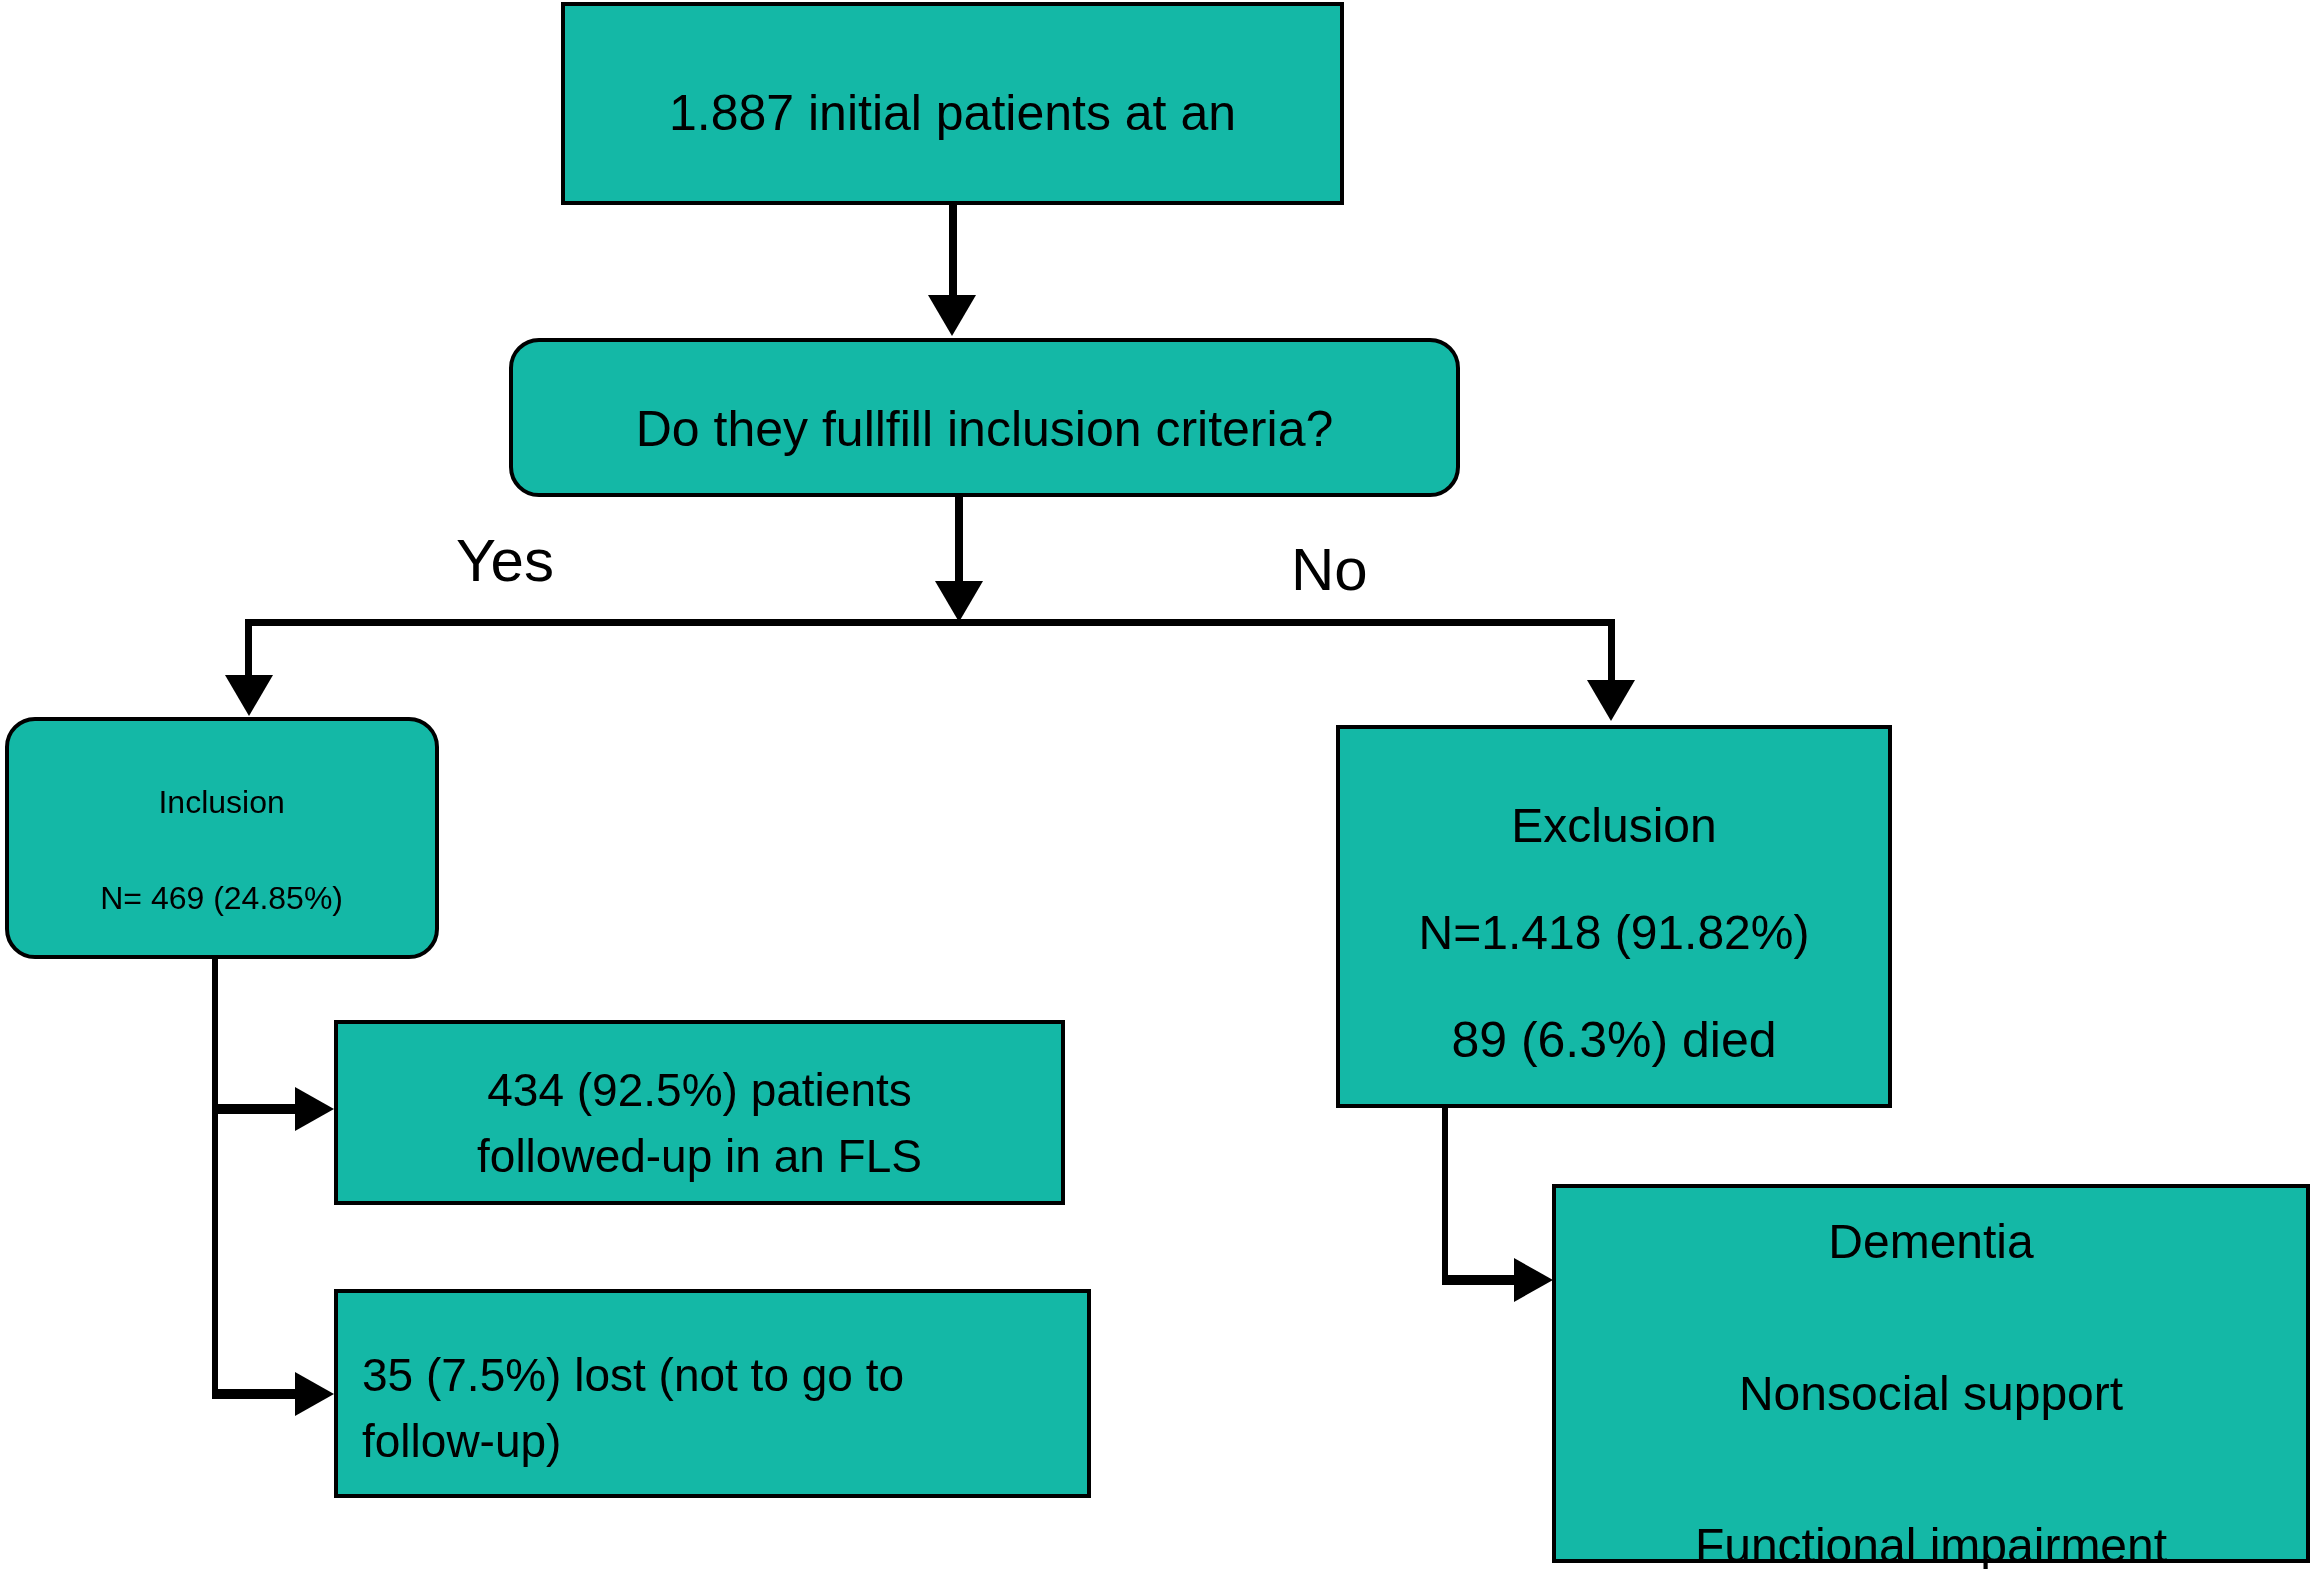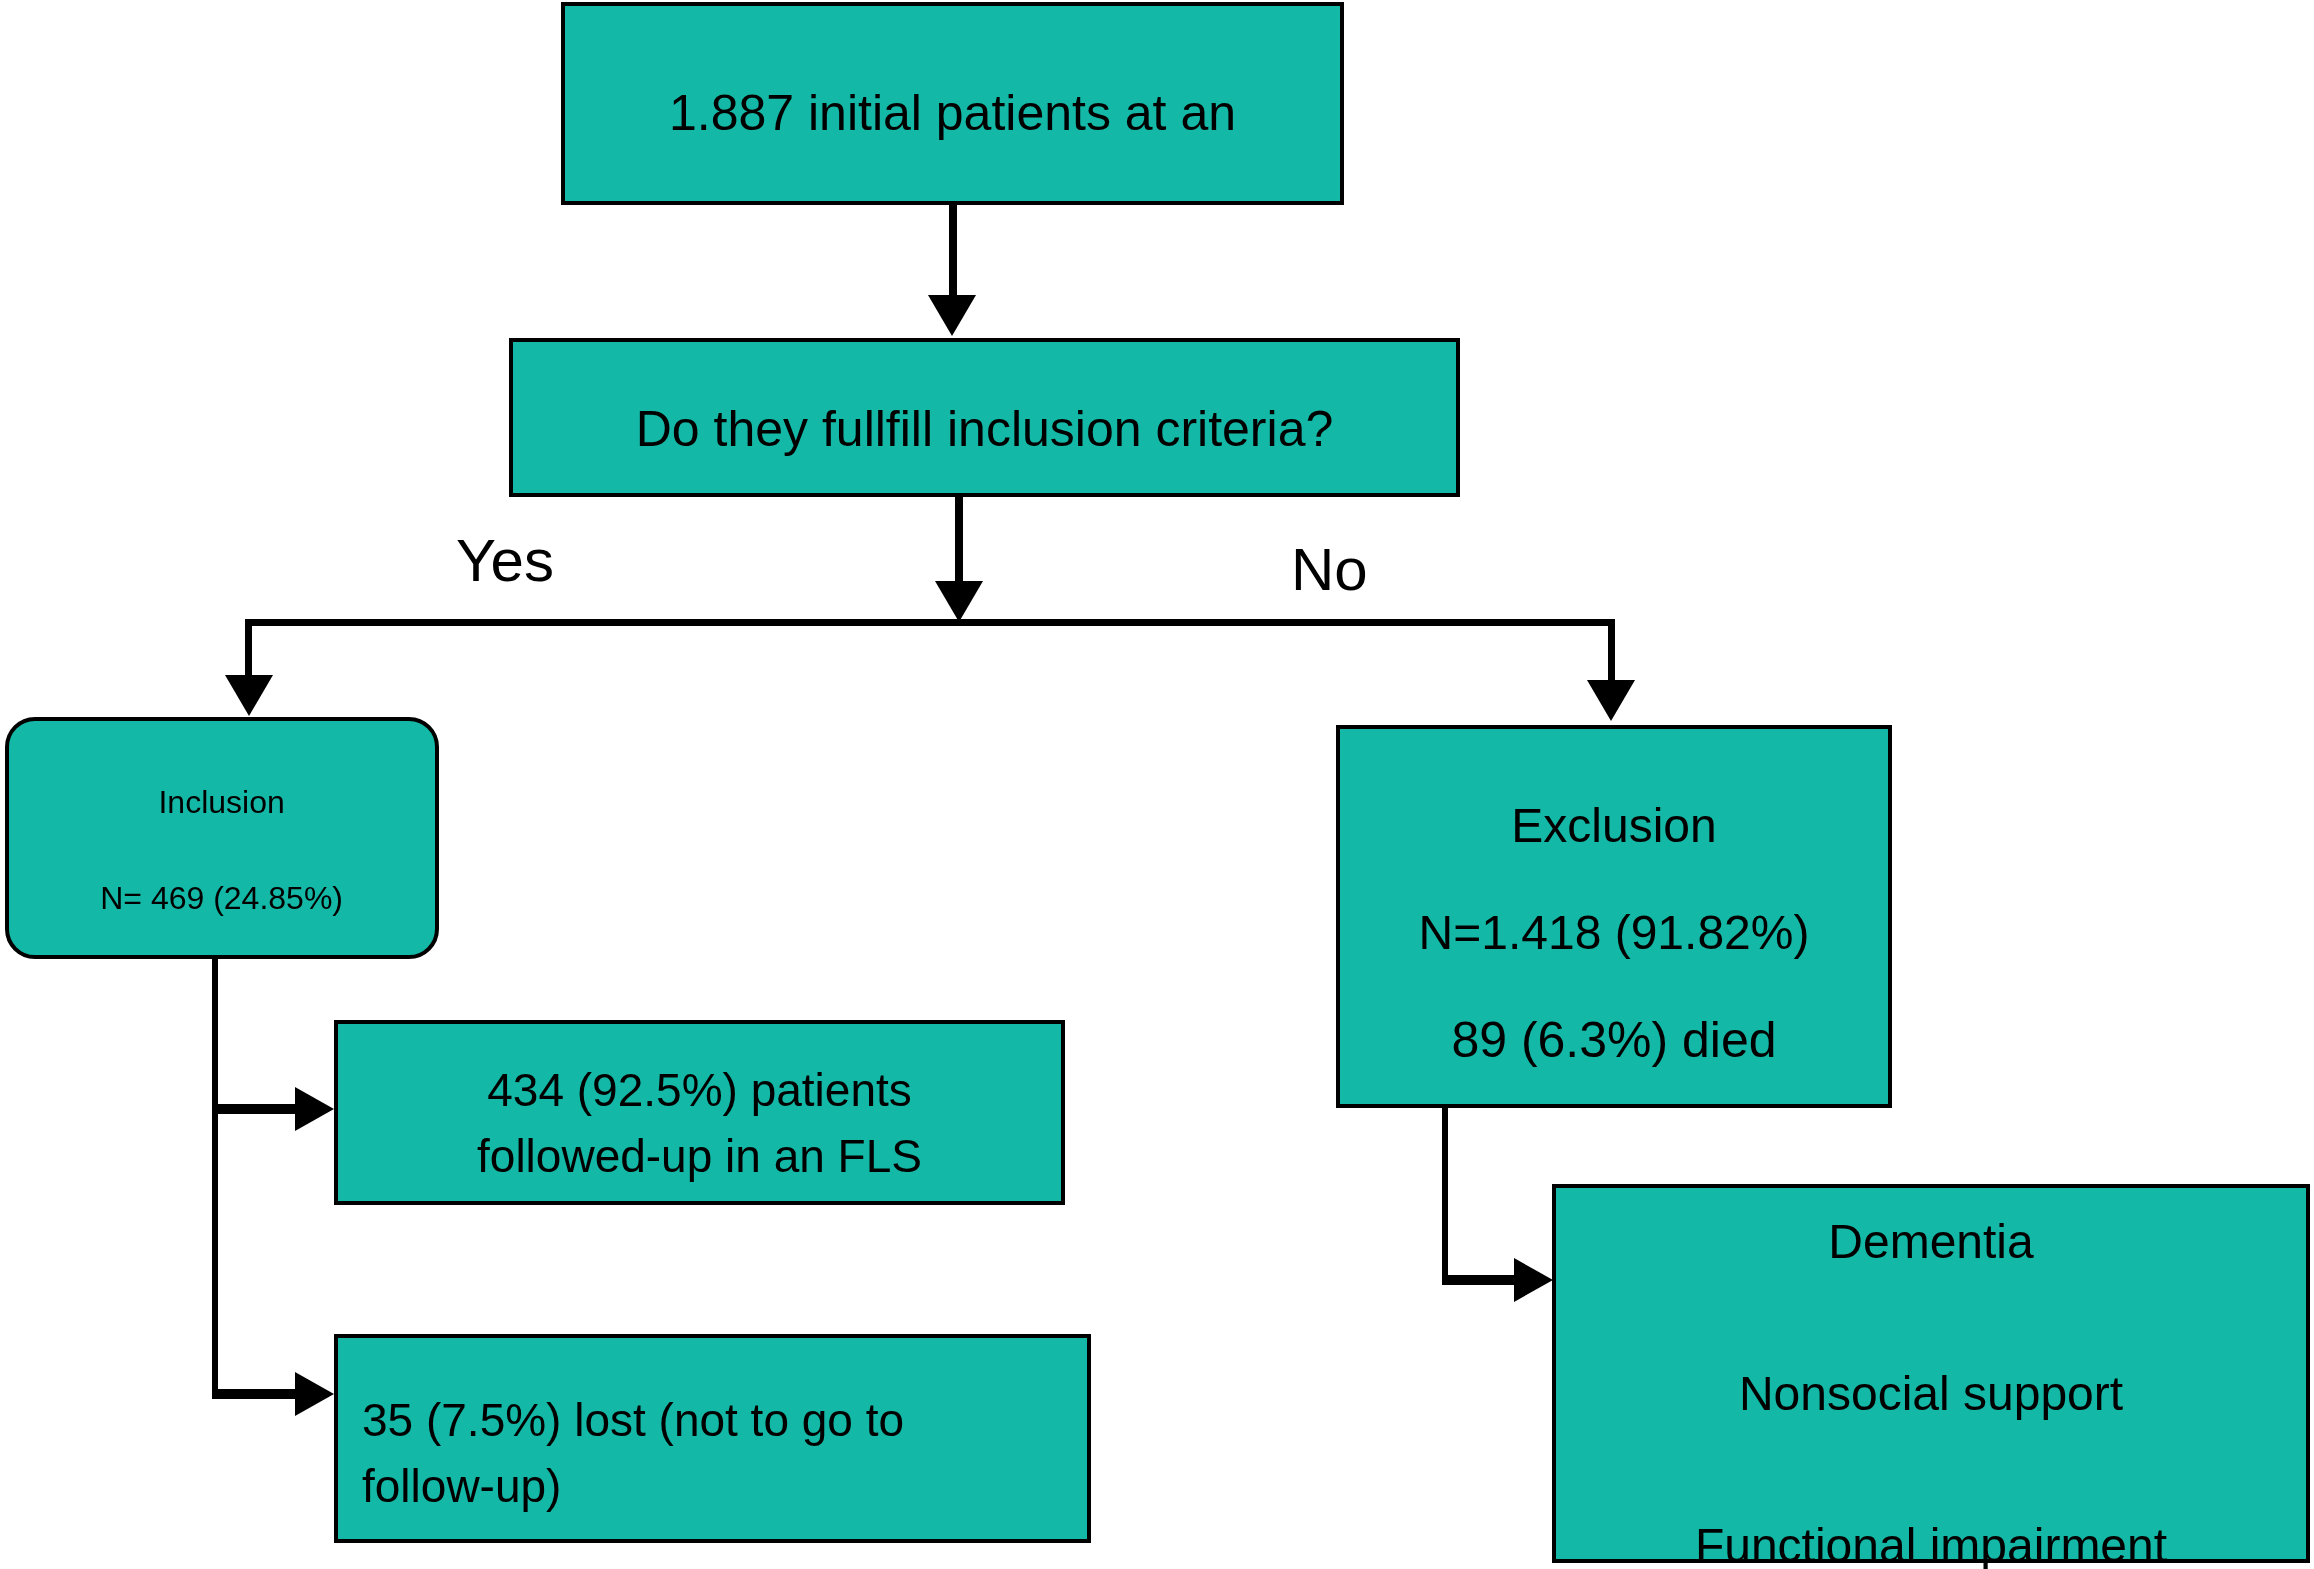--- a/index.html
+++ b/index.html
@@ -35,21 +35,21 @@
 
   
   #node-initial {
     left: 561px; top: 1.8px; width: 783px; height: 203px;
     padding: 18.5px 22px 0 22px;
     font-size: 50px; line-height: 72px;
   }
   #node-criteria {
     left: 509px; top: 338px; width: 951px; height: 159px;
     padding: 22px 22px 0 22px;
-    font-size: 50px; line-height: 70px;
+    font-size: 50px; line-height: 70px; border-radius: 30px;
   }
   #node-inclusion {
     left: 4.6px; top: 717px; width: 434px; height: 242px;
     padding: 24px 20px 0 20px;
     font-size: 32px; line-height: 68px; border-radius: 30px;
   }
   #node-inclusion .line.l2 { margin-top: 28px; }
   #node-exclusion {
     left: 1336px; top: 725px; width: 556px; height: 383px;
     padding: 33px 18.5px 0 18.5px;
@@ -60,21 +60,21 @@
     margin-top: 39px;
     font-family: Liberation Sans, sans-serif;
     font-size: 50px;
   }
   #node-fls {
     left: 334px; top: 1020px; width: 731px; height: 185px;
     padding: 20px 28px 0 28px;
     font-size: 46px; line-height: 66px;
   }
   #node-lost {
-    left: 334px; top: 1334px; width: 757px; height: 209px;
+    left: 334px; top: 1289px; width: 757px; height: 209px;
     padding: 28px 24px 0 24px;
     font-size: 46px; line-height: 66px;
   }
   #node-reasons {
     left: 1552px; top: 1184px; width: 758px; height: 379px;
     padding: 41px 24px 0 24px;
     font-size: 48px; line-height: 68px; gap: 30px;
   }
   #node-reasons .line.l2 { margin-top: 54px; }
   #node-reasons .line.l3 { margin-top: 54px; }

